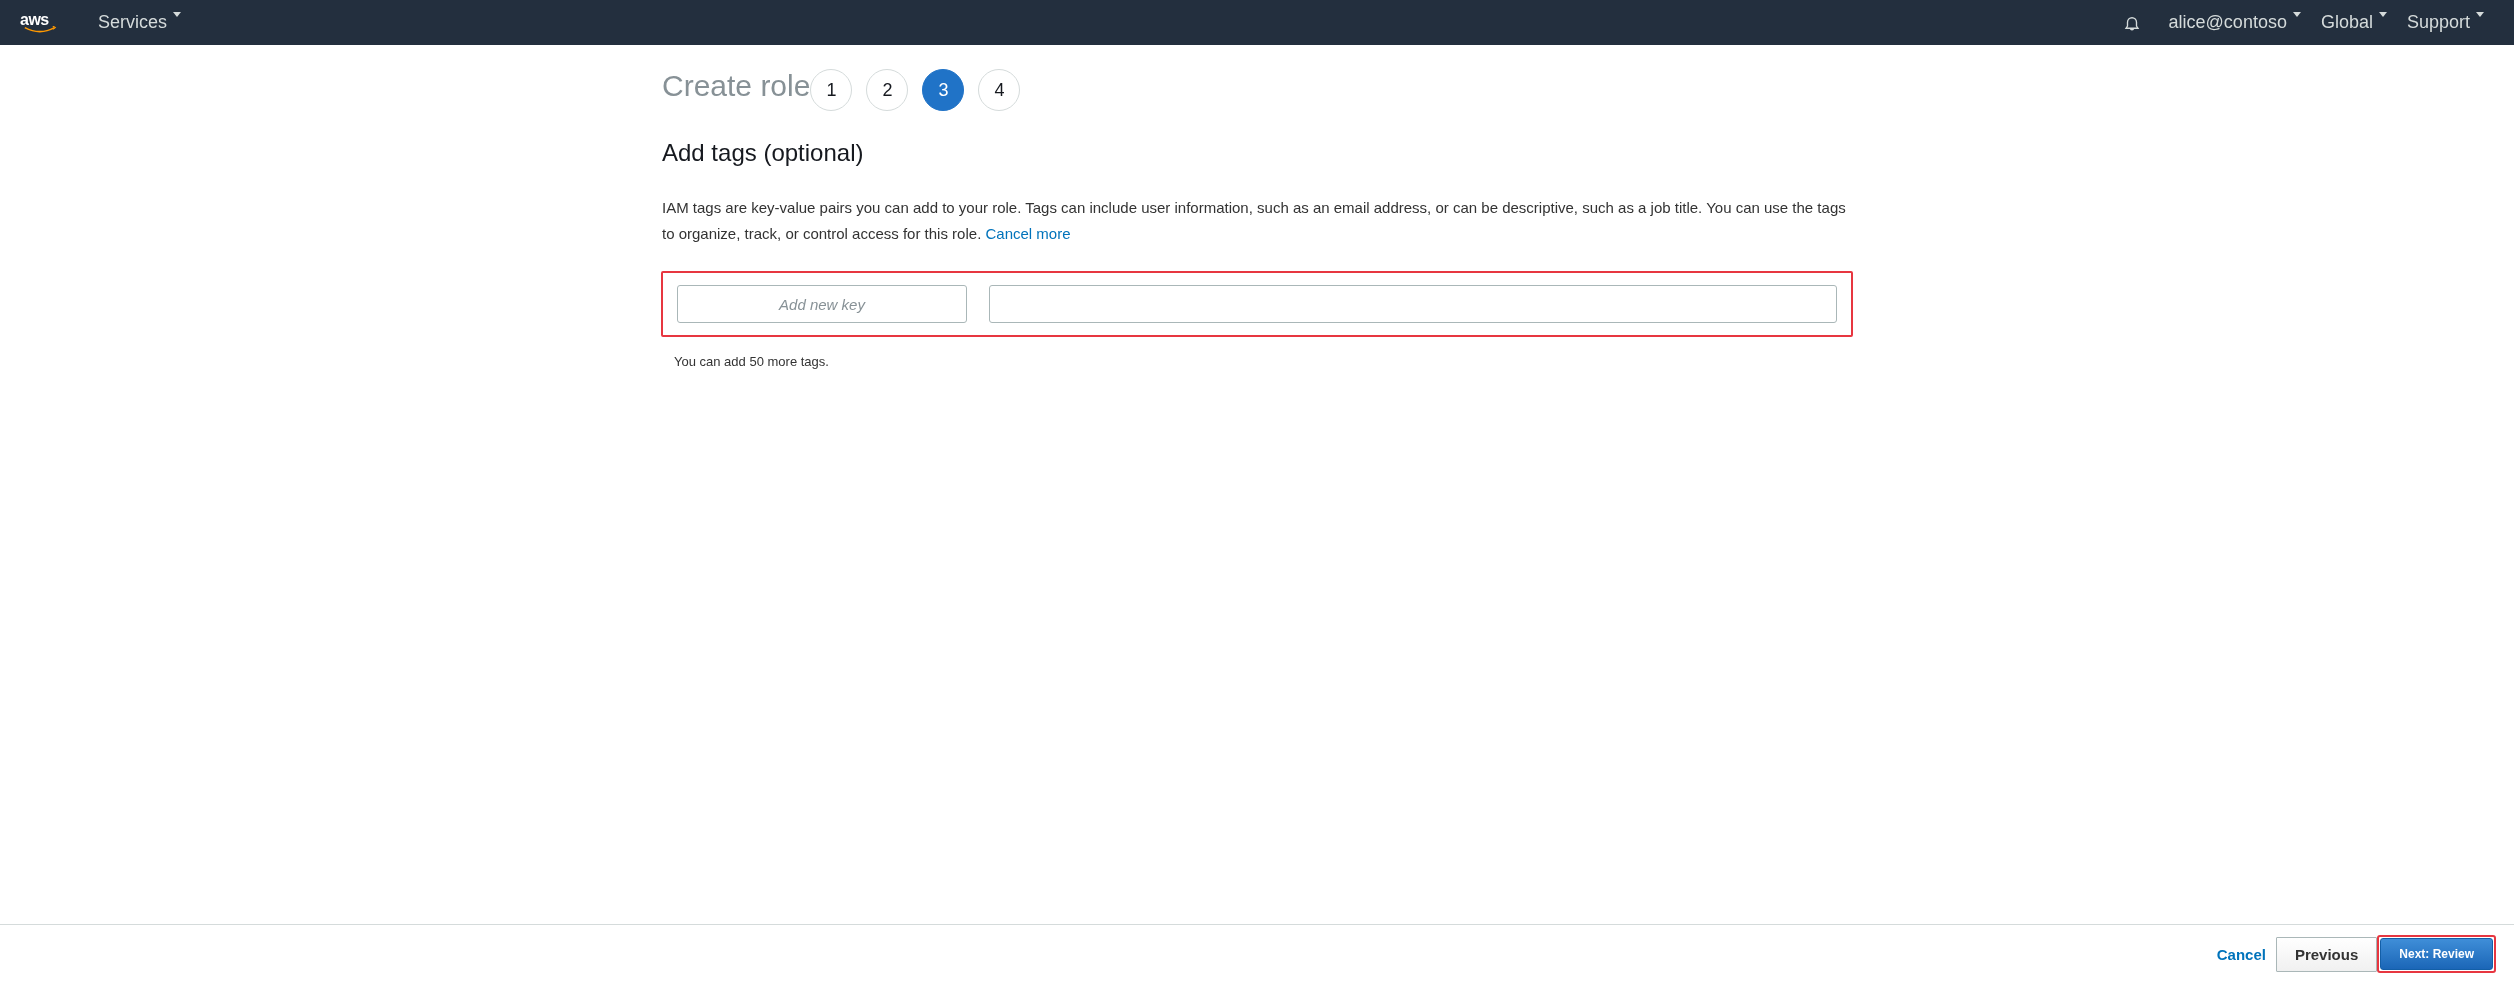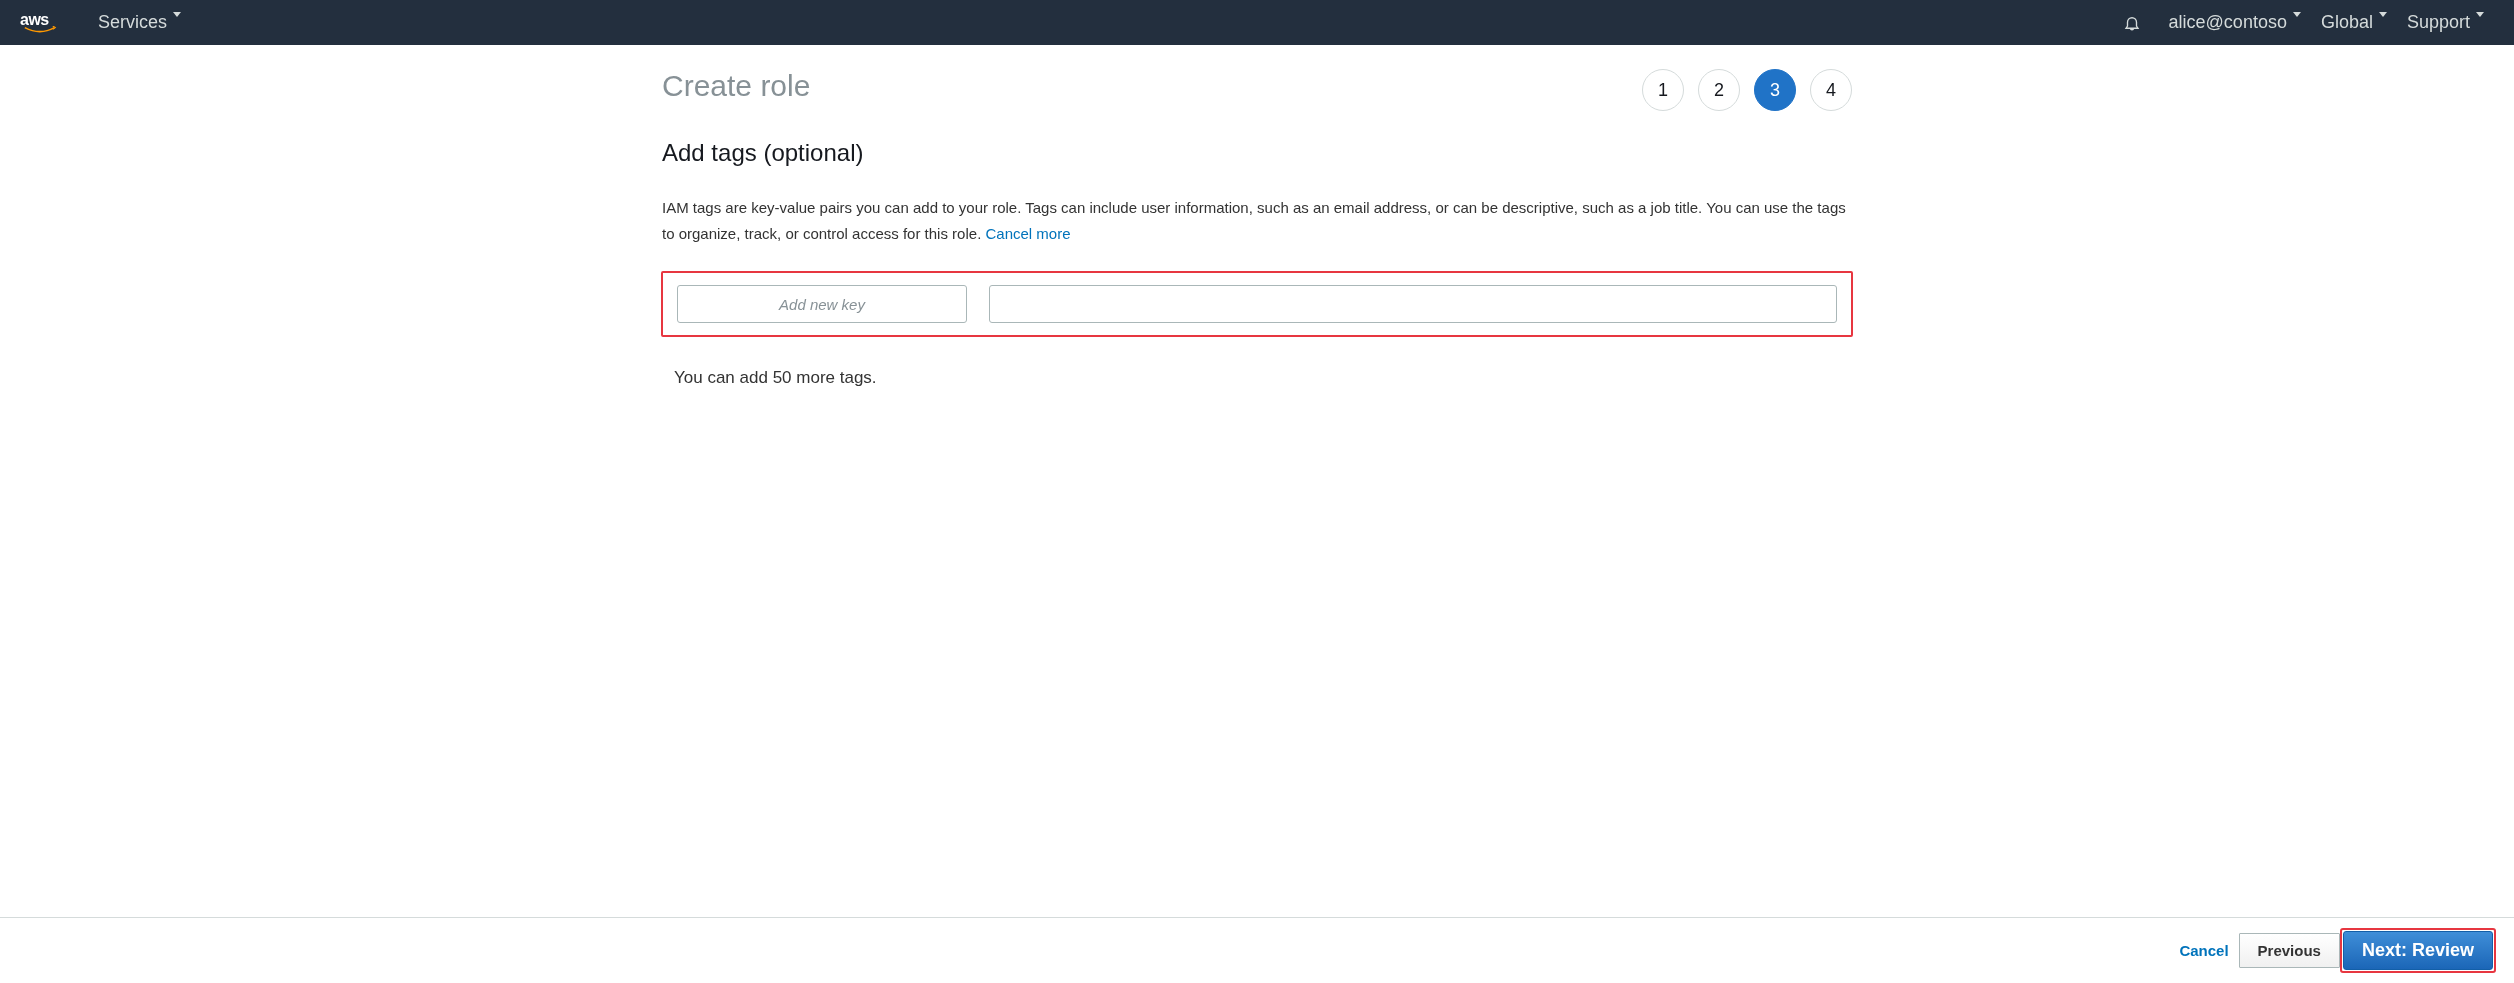--- a/index.html
+++ b/index.html
@@ -58,21 +58,20 @@
     }
     
     .content {
       max-width: 1190px;
       margin: 0 auto;
       padding: 24px 0 0 0;
     }
     .header-row {
       display: flex;
       align-items: flex-start;
-      justify-content: space-between;
     }
     .page-title {
       font-size: 30px;
       font-weight: 400;
       color: #879196;
     }
     .steps {
       display: flex;
       gap: 14px;
     }
@@ -144,22 +143,22 @@
       padding: 0 10px;
       font-size: 15px;
       width: 100%;
       font-style: italic;
       color: #879196;
     }
     .tag-input::placeholder { color: #879196; }
     .key-input { width: 290px; text-align: center; }
     .value-input { flex: 1; }
     .hint {
-      font-size: 17px;
-      margin: 32px 0 0 12px;
+      font-size: 13px;
+      margin: 18px 0 0 12px;
       color: #333;
     }
     
     .footer {
       position: fixed;
       bottom: 0;
       left: 0; right: 0;
       border-top: 1px solid #d5dbdb;
       background: #fff;
       padding: 10px 18px;
@@ -189,21 +188,21 @@
     .btn-next-wrap {
       border: 2px solid #e73640;
       border-radius: 3px;
       padding: 1px;
     }
     .btn-next {
       background: linear-gradient(#3f8ed8, #1b66b7);
       border: 1px solid #135fa8;
       border-radius: 3px;
       padding: 8px 18px;
-      font-size: 18px;
+      font-size: 12px;
       font-weight: 700;
       color: #fff;
       cursor: pointer;
     }
   </style>
 </head>
 <body>
 
 <div class="top-nav">
   <div class="aws-logo">

